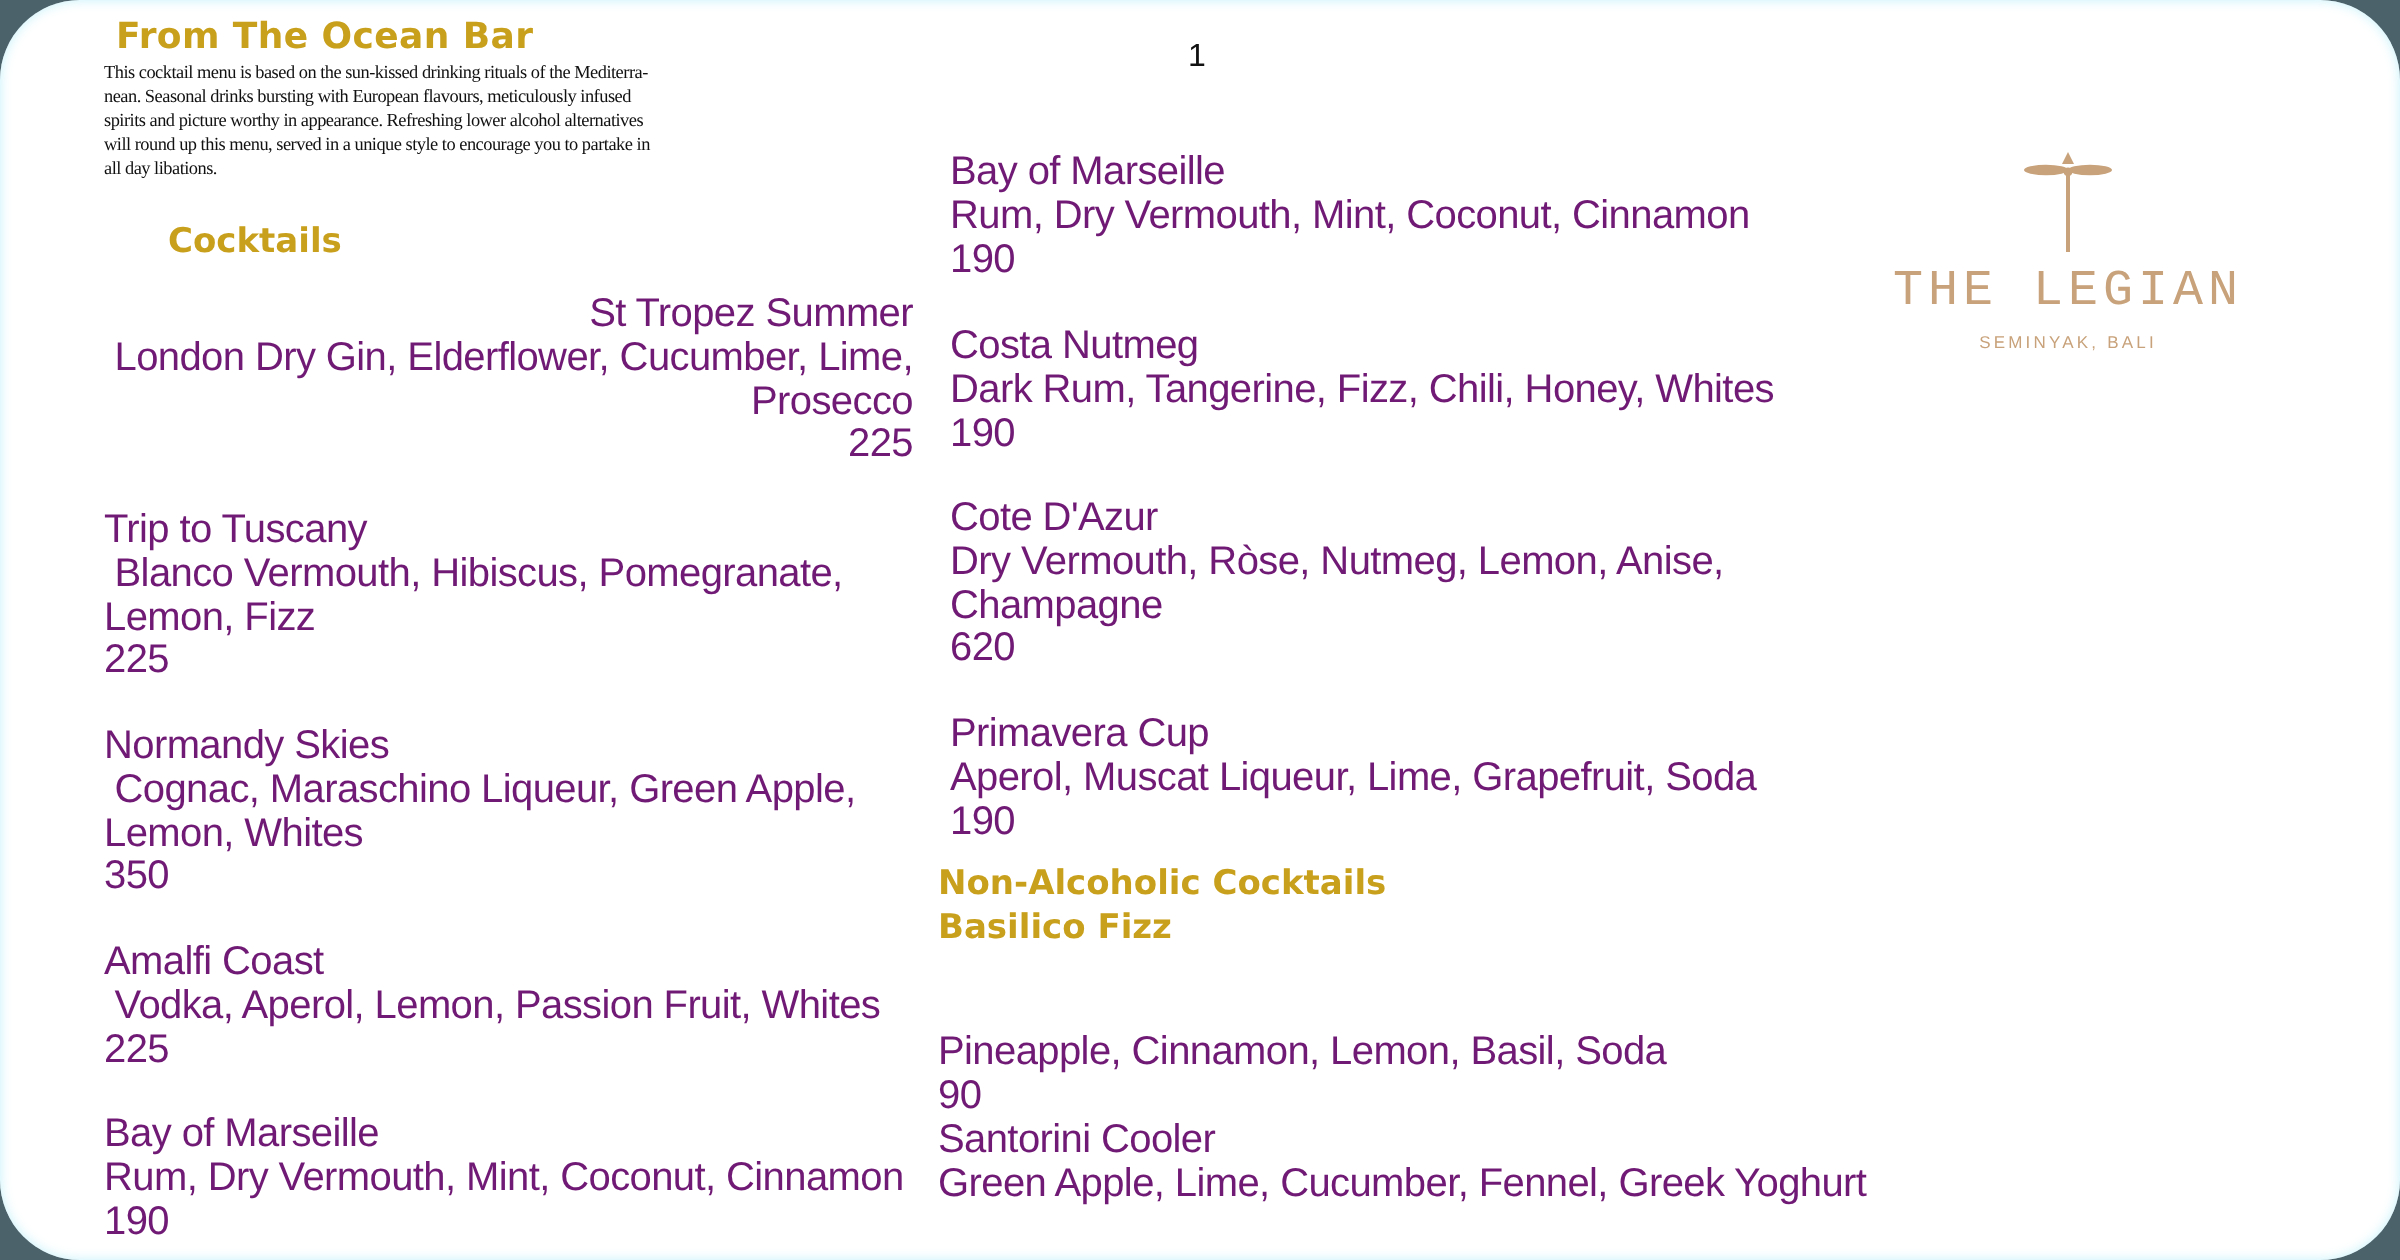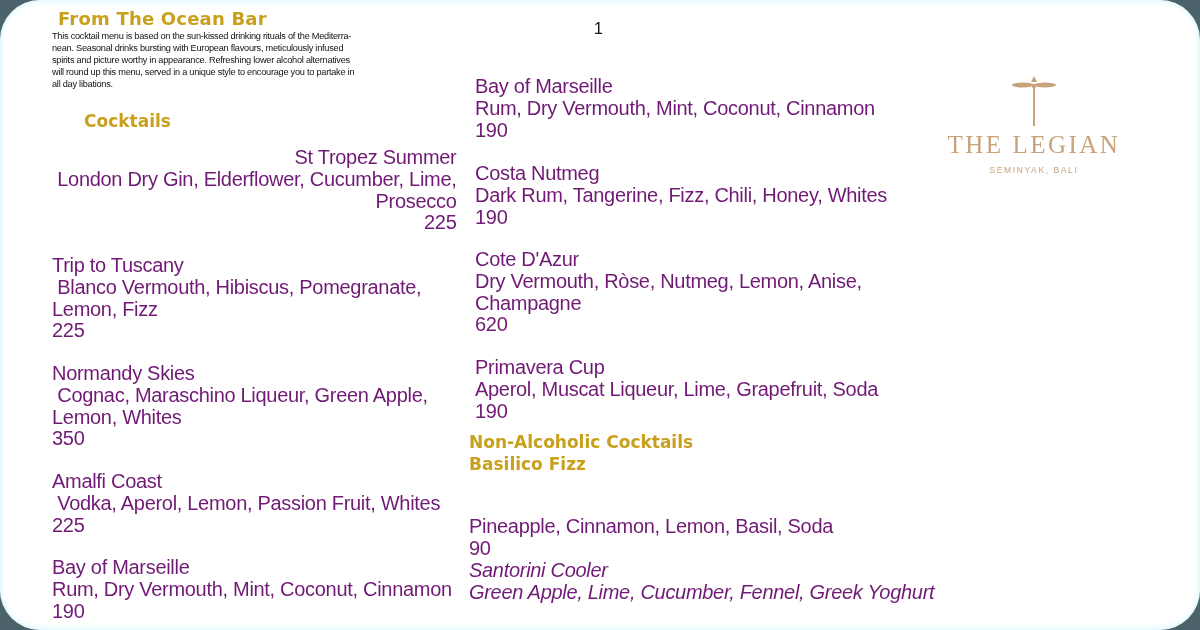--- a/index.html
+++ b/index.html
@@ -17,40 +17,40 @@
       overflow: hidden;
     }
     .gold { color: #c9a01c; font-weight: bold; font-family: "DejaVu Sans", sans-serif; }
     .title {
       position: absolute; left: 58px; top: 8px;
       font-size: 18px; letter-spacing: 0.2px;
     }
     .intro {
       position: absolute; left: 52px; top: 30px; width: 370px;
       font-size: 9.2px; line-height: 12px; color: #111;
-      font-family: Liberation Sans, sans-serif;
+      font-family: Liberation Serif, serif;
       letter-spacing: -0.25px;
     }
     .sec-head { position: absolute; font-size: 17px; }
     .item {
       position: absolute; font-size: 20px; line-height: 21.8px; color: #701a75;
       font-family: "Liberation Sans", sans-serif;
       letter-spacing: -0.3px;
     }
     .item div { white-space: pre; }
     .pagenum {
       position: absolute; left: 594px; top: 20px; font-size: 16px; color: #111;
     }
     .logo {
       position: absolute; left: 945px; top: 75px; width: 178px; text-align: center;
       color: #c8a27a;
     }
     .logo svg { display: block; margin: 0 auto; }
     .logo-name {
-      font-family: Liberation Serif, serif; font-size: 25px; letter-spacing: 2.5px;
+      font-family: Liberation Mono, monospace; font-size: 25px; letter-spacing: 2.5px;
       margin-top: 4px; color: #c8a27a;
     }
     .logo-sub {
       font-family: "Liberation Sans", sans-serif; font-size: 8.5px; letter-spacing: 1.6px;
       margin-top: 6px; color: #c8a27a;
     }
   </style>
 </head>
 <body>
 
@@ -131,21 +131,21 @@
   <div class="sec-head gold" style="left:469px; top:431px; line-height:22px;">
     <div>Non-Alcoholic Cocktails</div>
     <div>Basilico Fizz</div>
   </div>
 
   <div class="item" style="left:469px; top:516px;">
     <div>Pineapple, Cinnamon, Lemon, Basil, Soda</div>
     <div>90</div>
   </div>
 
-  <div class="item" style="left:469px; top:560px;font-style:italic;">
+  <div class="item" style="left:469px; top:560px;">
     <div>Santorini Cooler</div>
     <div>Green Apple, Lime, Cucumber, Fennel, Greek Yoghurt</div>
   </div>
 
   <div class="logo">
     <svg width="60" height="52" viewBox="0 0 60 52">
       <polygon points="30,1 27,7 33,7" fill="#c8a27a"></polygon>
       <ellipse cx="19" cy="10" rx="11" ry="2.6" fill="#c8a27a"></ellipse>
       <ellipse cx="41" cy="10" rx="11" ry="2.6" fill="#c8a27a"></ellipse>
       <circle cx="30" cy="11" r="2.2" fill="#c8a27a"></circle>

